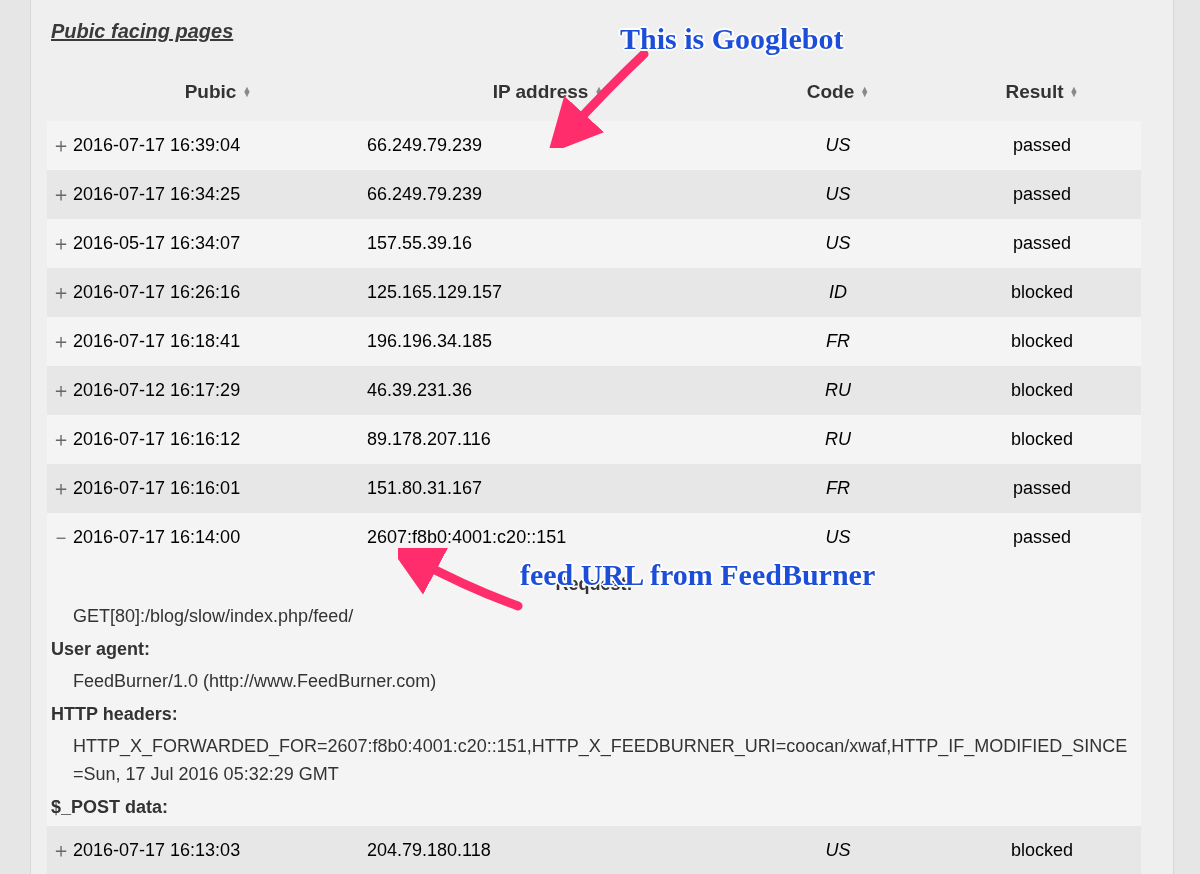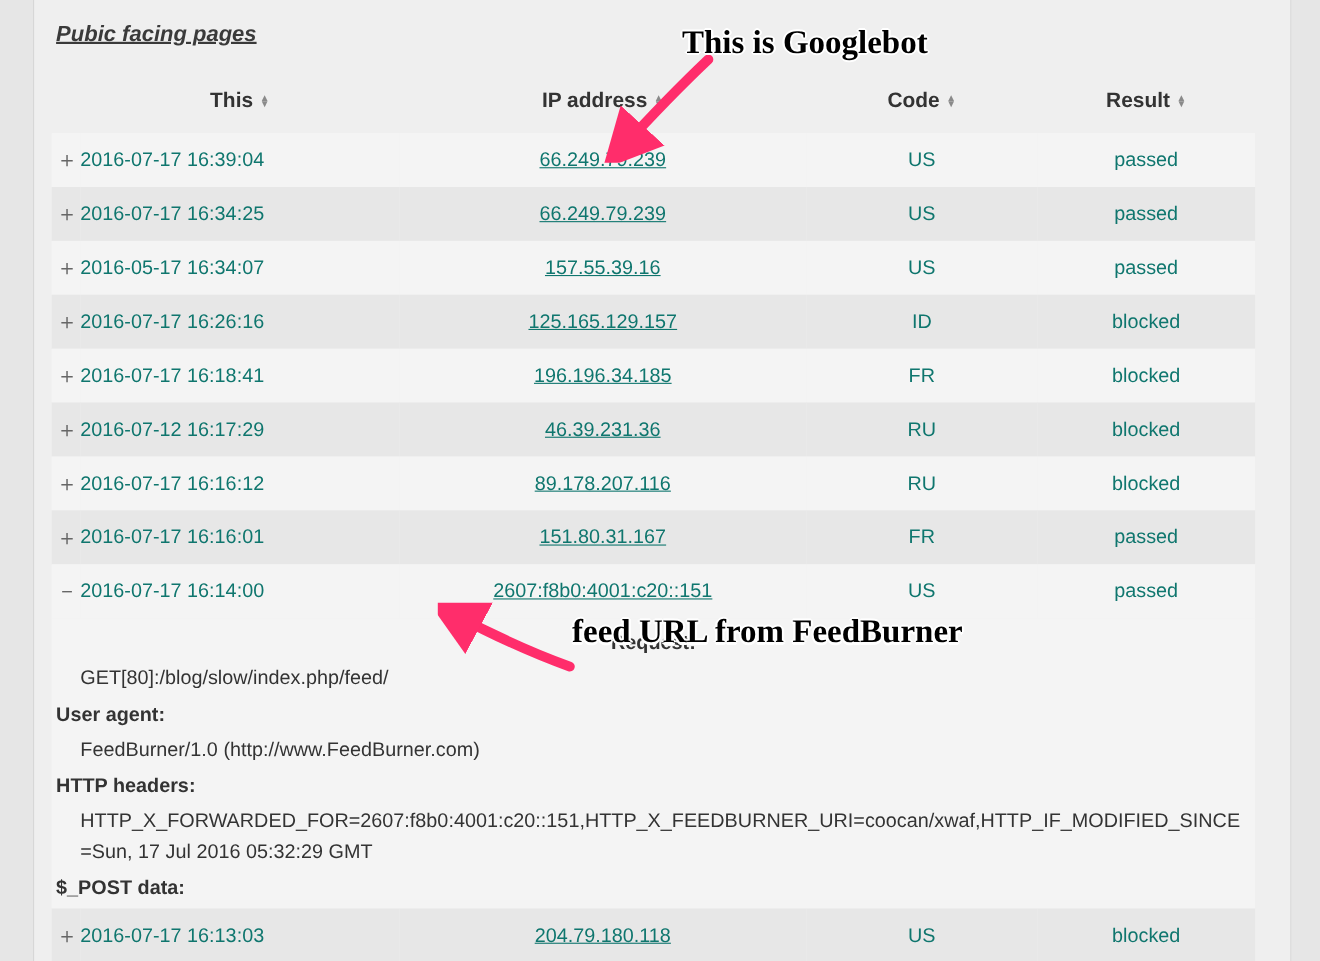--- a/index.html
+++ b/index.html
@@ -52,35 +52,35 @@
   .sort-icon {
     display: inline-flex;
     flex-direction: column;
     line-height: 5px;
     font-size: 9px;
     color: #8a8a8a;
   }
   tbody tr.data-row td {
     padding: 11px 4px;
     font-size: 18px;
-    color: #0f766e;
+    color: #000000;
     vertical-align: middle;
   }
   tbody tr.data-row td.exp {
     width: 26px;
     text-align: center;
     color: #666;
     cursor: pointer;
     font-weight: 400;
     font-size: 20px;
     user-select: none;
   }
   tbody tr.data-row td.date { text-align: left; padding-left: 0; }
-  tbody tr.data-row td.ip   { text-align: center; text-decoration: underline; }
-  tbody tr.data-row td.code { text-align: center; }
+  tbody tr.data-row td.ip   { text-align: left; }
+  tbody tr.data-row td.code { text-align: center; font-style: italic; }
   tbody tr.data-row td.res  { text-align: center; }
   tbody tr.even { background: #f4f4f4; }
   tbody tr.odd  { background: #e7e7e7; }
 
   .details {
     padding: 8px 4px 8px 4px;
     font-size: 18px;
     color: #333;
   }
   .details .lbl {
@@ -94,21 +94,21 @@
     line-height: 1.55;
     word-break: break-word;
   }
 
   
   .annot {
     position: absolute;
     font-family: "Comic Sans MS", "Chalkboard", "Marker Felt", cursive;
     font-size: 30px;
     font-weight: 700;
-    color: #000000;
+    color: #1d4ed8;
     text-shadow:
       -1px -1px 0 #fff, 1px -1px 0 #fff,
       -1px  1px 0 #fff, 1px  1px 0 #fff,
       -2px 0 0 #fff, 2px 0 0 #fff,
       0 -2px 0 #fff, 0 2px 0 #fff;
     pointer-events: none;
     white-space: nowrap;
     z-index: 50;
   }
   .arrow {
@@ -130,21 +130,21 @@
         <col class="c-date">
         <col class="c-ip">
         <col class="c-code">
         <col class="c-res">
     </colgroup>
     <thead>
       <tr>
         <th></th>
         <th>
           <span class="hdr">
-            <span>This</span>
+            <span>Pubic</span>
             <span class="sort-icon">
               <span>▲</span>
                 <span>▼</span>
             </span>
           </span>
         </th>
         <th>
           <span class="hdr">
             <span>IP address</span>
             <span class="sort-icon">

